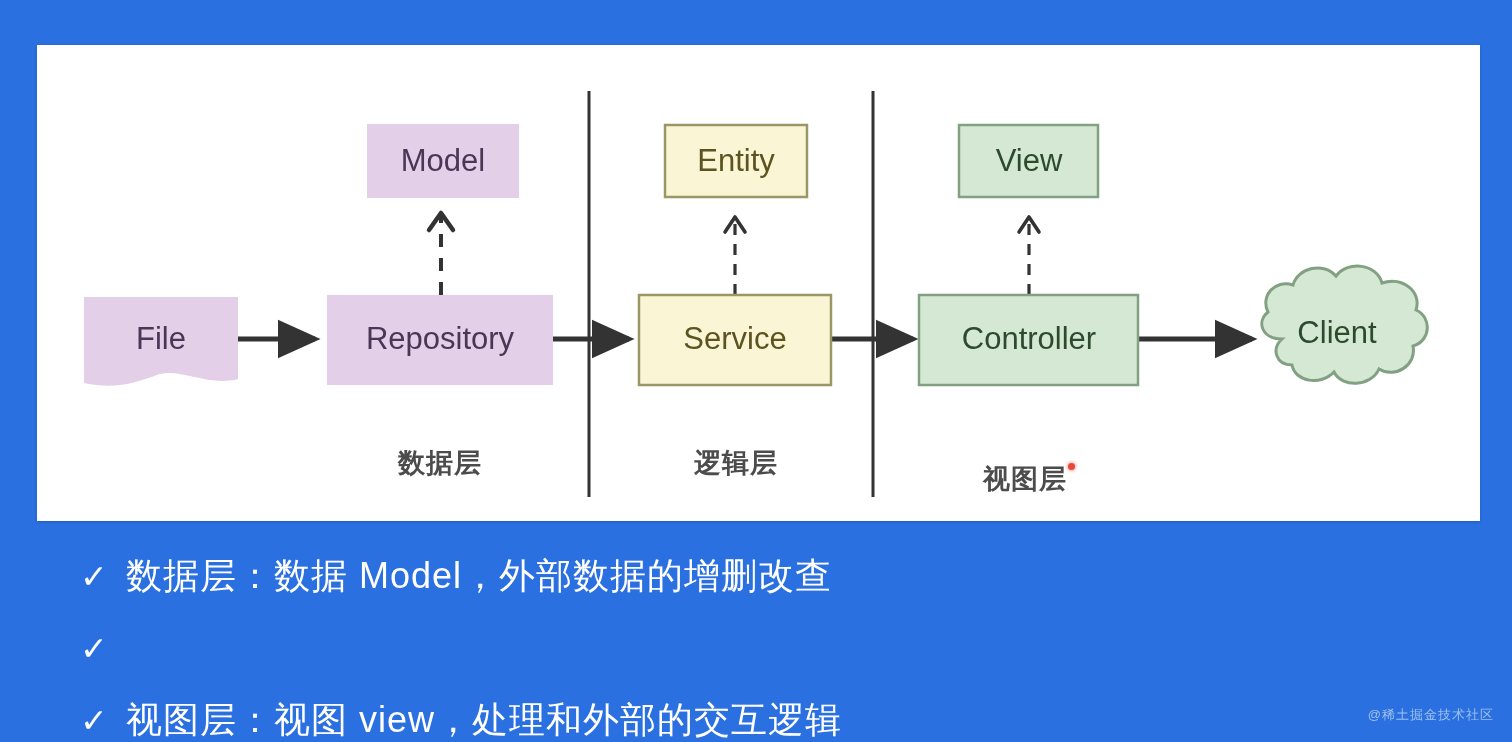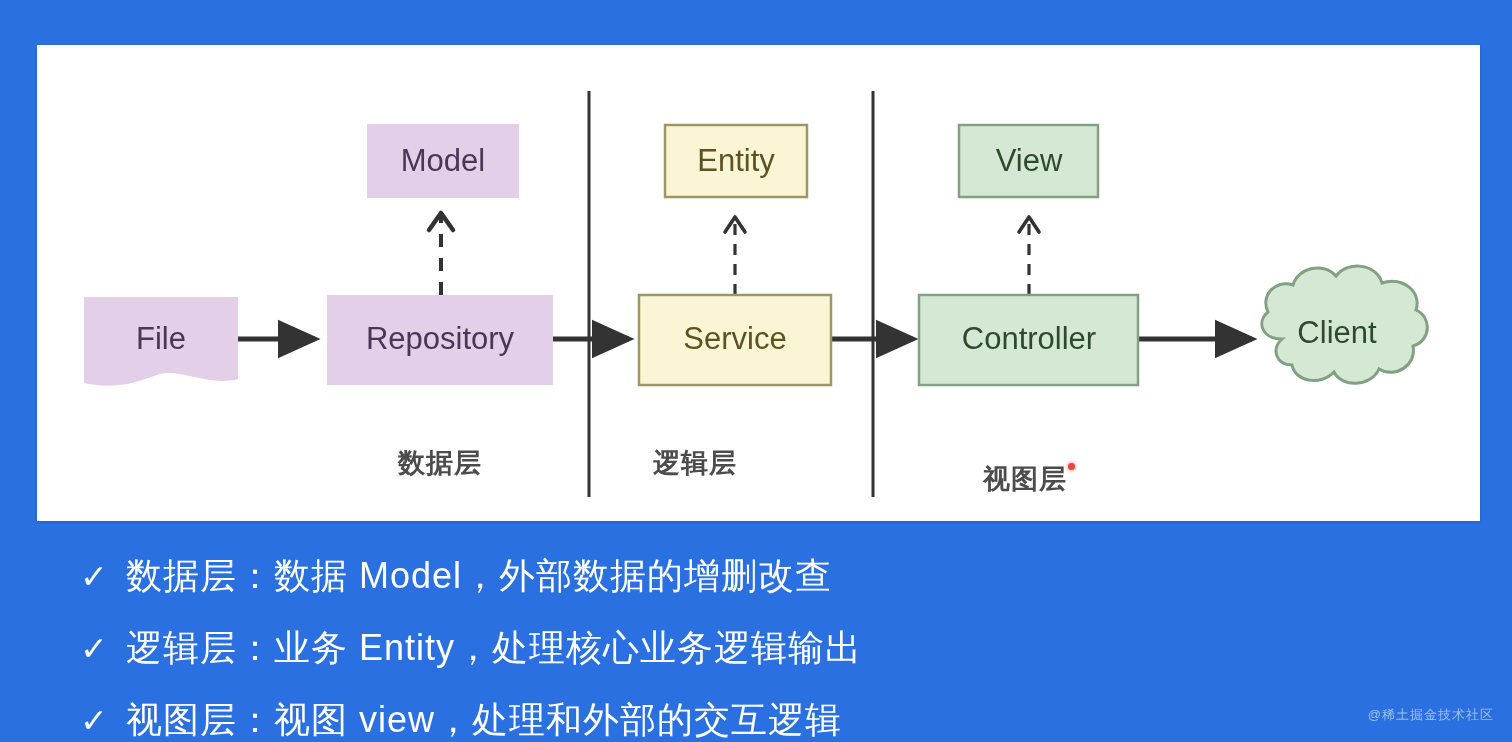--- a/index.html
+++ b/index.html
@@ -194,40 +194,39 @@
                C1284,341 1258,337 1255,320
                C1239,320 1234,304 1245,294 Z" fill="#d5e8d4" stroke="#82a082" stroke-width="3"></path>
       <text class="node-label label-green" x="1300" y="290">Client</text>
     </g>
   </svg>
 
   <div class="layer-label" style="left:403px; top:400px;">
     <span>数据层</span>
   </div>
 
-  <div class="layer-label" style="left:658px; top:400px;">
+  <div class="layer-label" style="left:699px; top:400px;">
     <span>逻辑层</span>
   </div>
 
   <div class="layer-label" style="left:992px; top:416px;">
     <span>视图层</span><span class="red-dot"></span>
   </div>
 
 </div>
 
 <div id="bullet-list">
 
   <div class="bullet-row">
     <span class="bullet-check">✓</span>
     <span class="bullet-text">数据层：数据 Model，外部数据的增删改查</span>
   </div>
 
   <div class="bullet-row">
     <span class="bullet-check">✓</span>
-    <span class="bullet-text">逻辑层：业务 Entity，处理核心业务逻辑输出</span>
   </div>
 
   <div class="bullet-row">
     <span class="bullet-check">✓</span>
     <span class="bullet-text">视图层：视图 view，处理和外部的交互逻辑</span>
   </div>
 
 </div>
 
 <div id="watermark">@稀土掘金技术社区</div>

